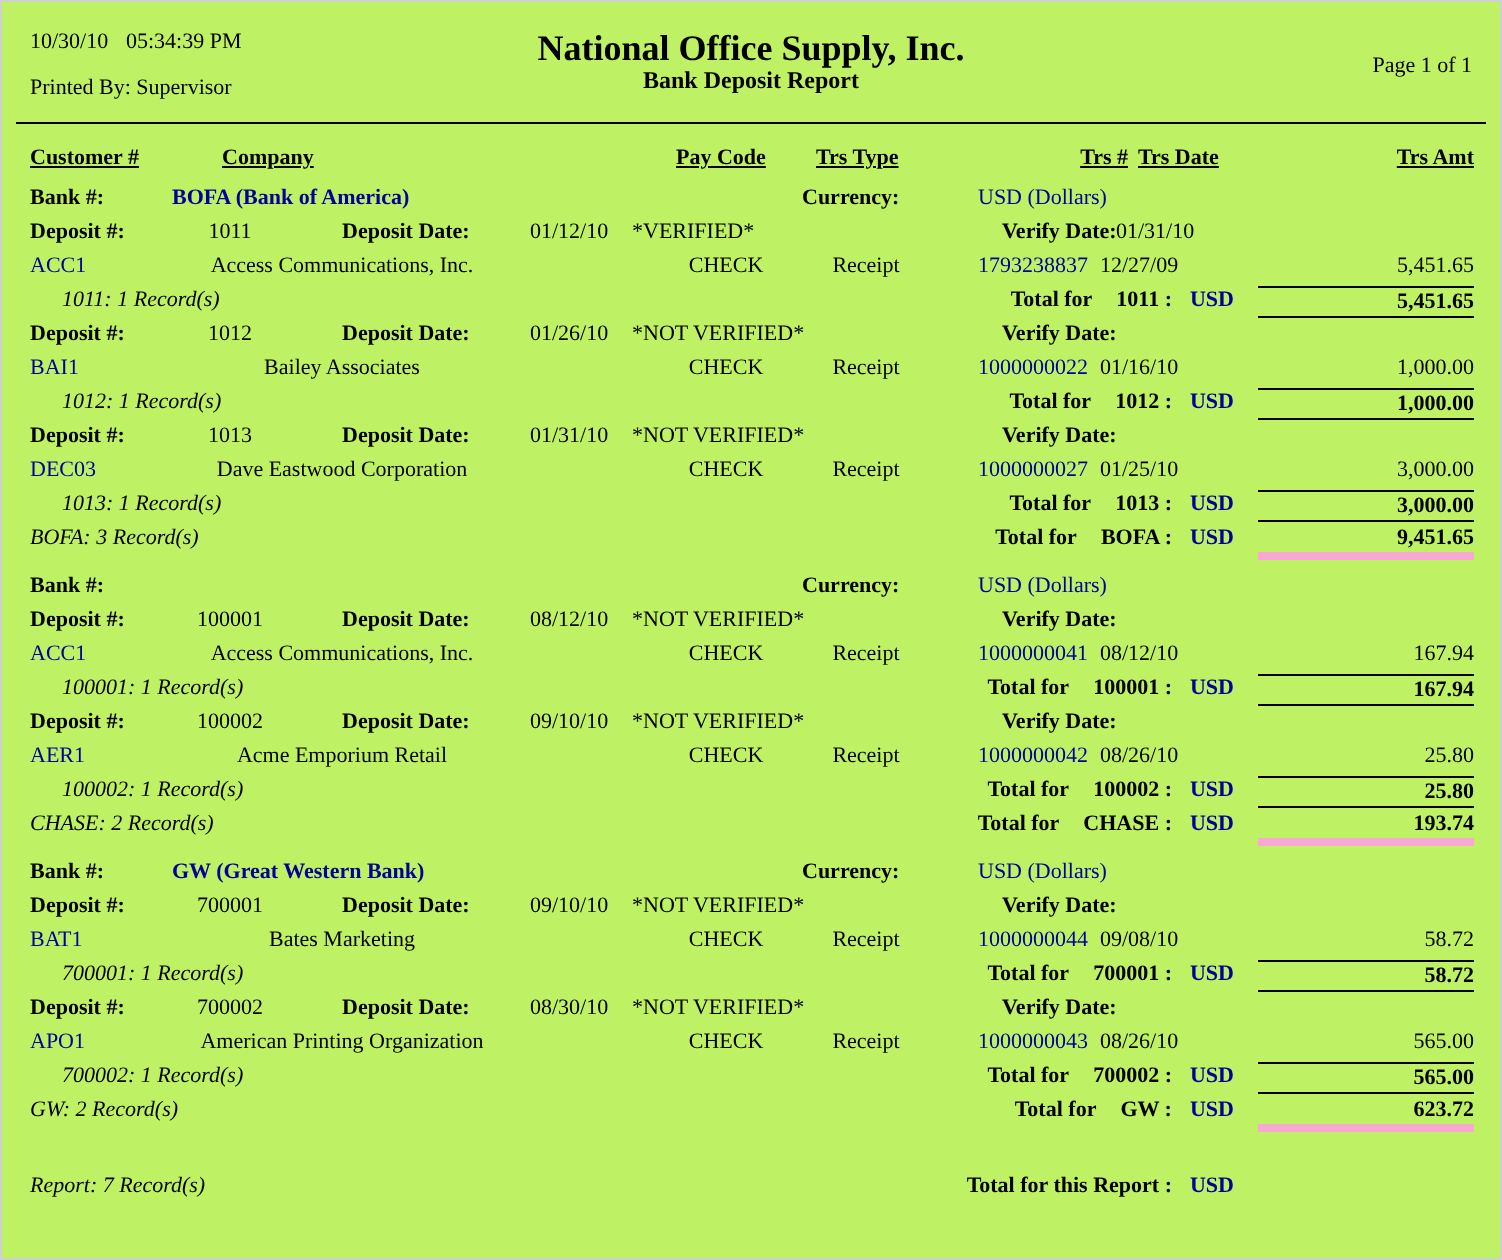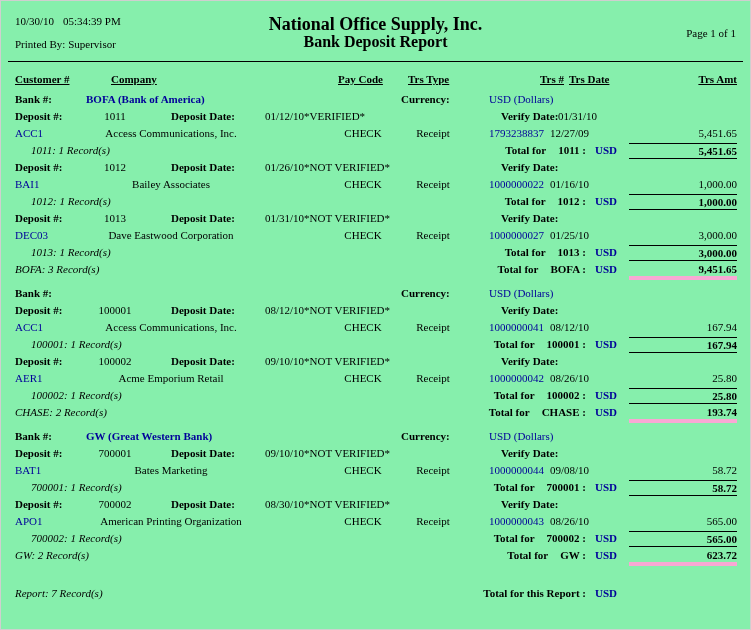--- a/index.html
+++ b/index.html
@@ -1,49 +1,49 @@
 <!DOCTYPE html>
 <html><head>
 <meta charset="utf-8">
 <style>
   html,body{margin:0;padding:0;}
   body{
     width:751px;height:630px;background:#ffffff;color:#000;
     font-family:"Liberation Serif","DejaVu Serif",serif;font-size:11px;
   }
-  .page{position:relative;width:751px;height:630px;background:#86efac;border:1px solid #cfcfcf;box-sizing:border-box;overflow:hidden;}
+  .page{position:relative;width:751px;height:630px;background:#bef264;border:1px solid #cfcfcf;box-sizing:border-box;overflow:hidden;}
   .abs{position:absolute;top:1px;white-space:nowrap;}
   .b{font-weight:bold;}
   .i{font-style:italic;}
   .blue{color:#000099;}
   .row{position:relative;height:17px;}
 
   
   .hdr{position:relative;height:63px;}
   .hdr-date{left:14px;top:14px;}
   .hdr-time{left:62px;top:14px;}
   .hdr-company{position:absolute;top:13px;left:0;width:100%;text-align:center;font-weight:bold;font-size:18px;}
   .hdr-page{left:auto;right:14px;top:14px;margin-top:12px;}
   .hdr-printed{left:14px;top:37px;}
-  .hdr-title{position:absolute;top:32px;left:0;width:100%;text-align:center;font-weight:bold;font-size:16px;}
+  .hdr-title{position:absolute;top:32px;left:0;width:100%;text-align:center;font-weight:bold;font-size:12px;}
   .rule{position:absolute;left:7px;right:7px;top:60px;border-top:1px solid #000;}
 
   
   .colhdr{position:relative;height:28px;}
   .colhdr .abs{top:9px;font-weight:bold;text-decoration:underline;}
 
   
   .x-cust{left:14px;}
   .x-note{left:30px;}
   .x-bank{left:85px;}
   .x-comp{left:95px;width:150px;text-align:center;}
   .x-depno{left:85px;width:58px;text-align:center;}
   .x-deplbl{left:170px;}
   .x-depdate{left:264px;}
-  .x-status{left:303px;}
+  .x-status{left:315px;}
   .x-pay{left:332px;width:60px;text-align:center;}
   .x-type{left:404px;width:56px;text-align:center;}
   .x-currlbl{left:400px;}
   .x-trsno{left:488px;}
   .x-trsdate{left:549px;}
   .x-verlbl{left:500px;}
   .x-verdate{left:557px;}
   .x-h-comp{left:110px;}
   .x-h-pay{left:337px;}
   .x-h-type{left:407px;}

